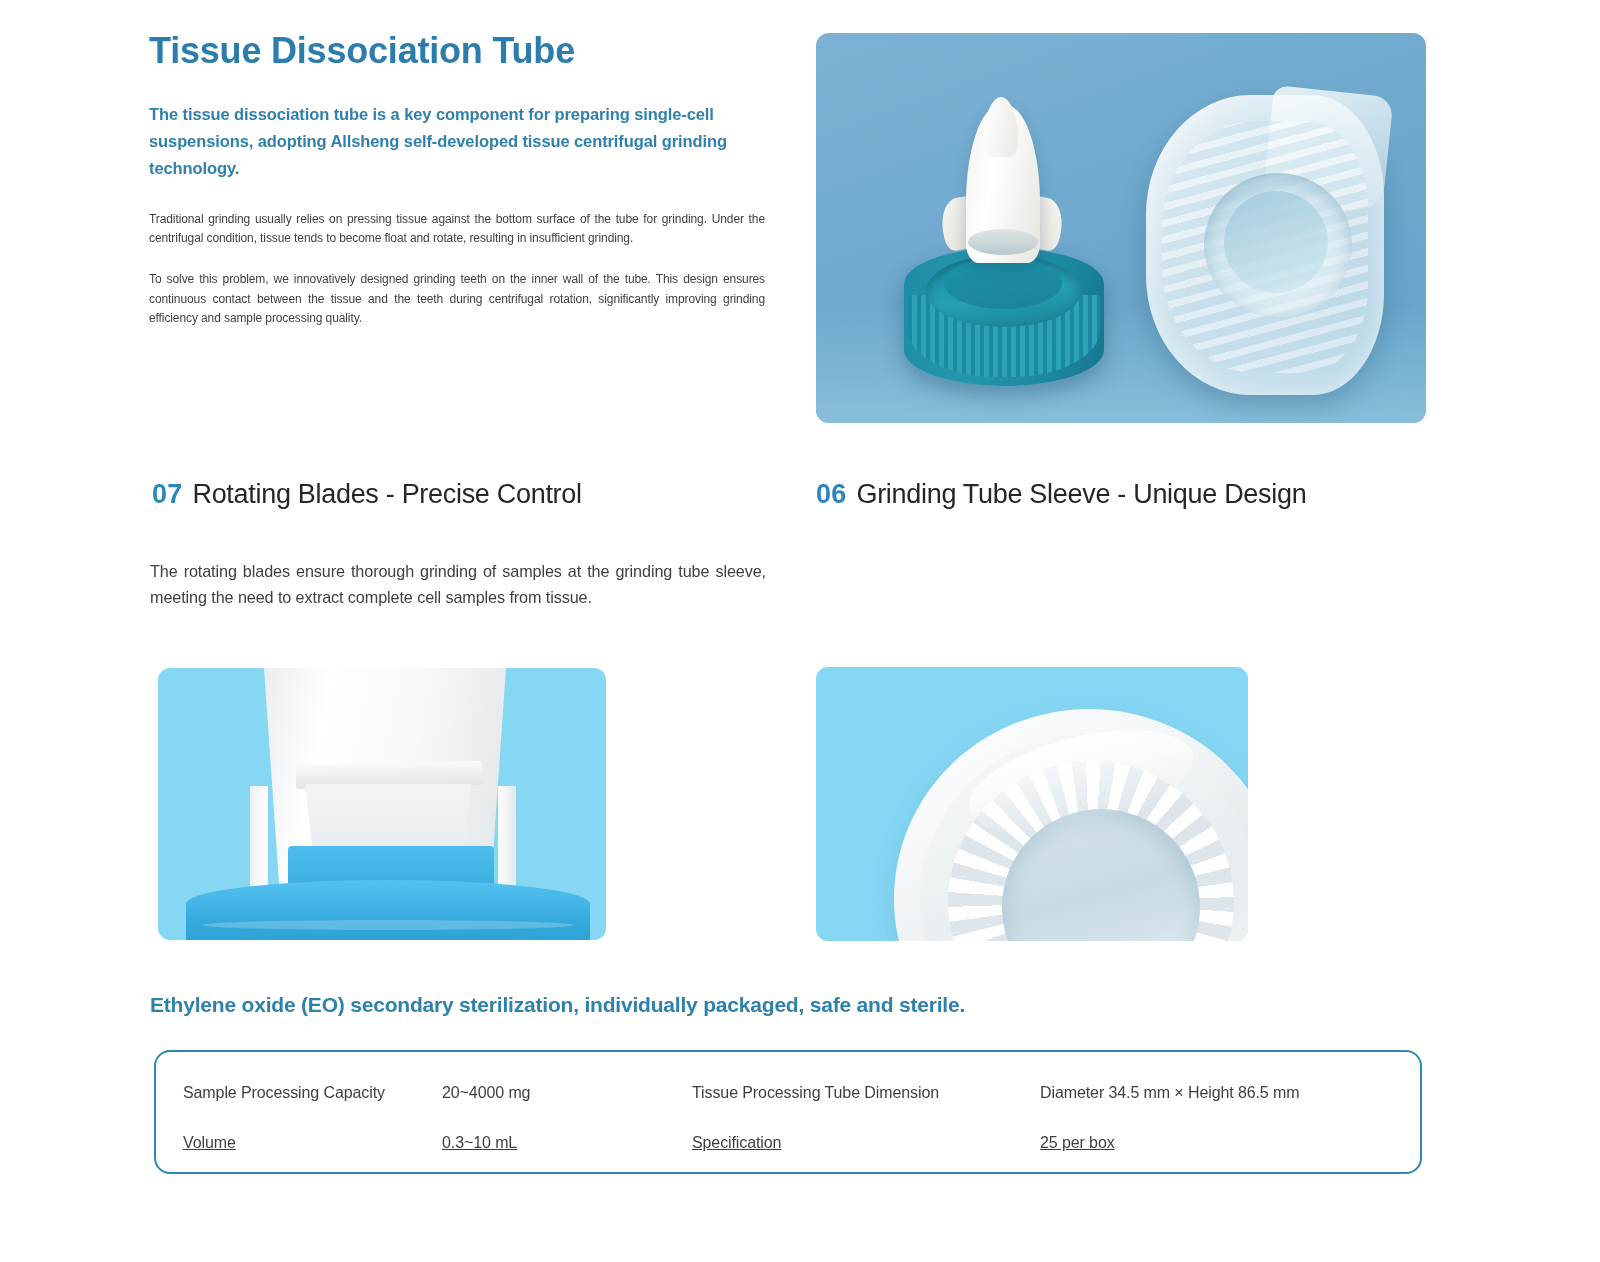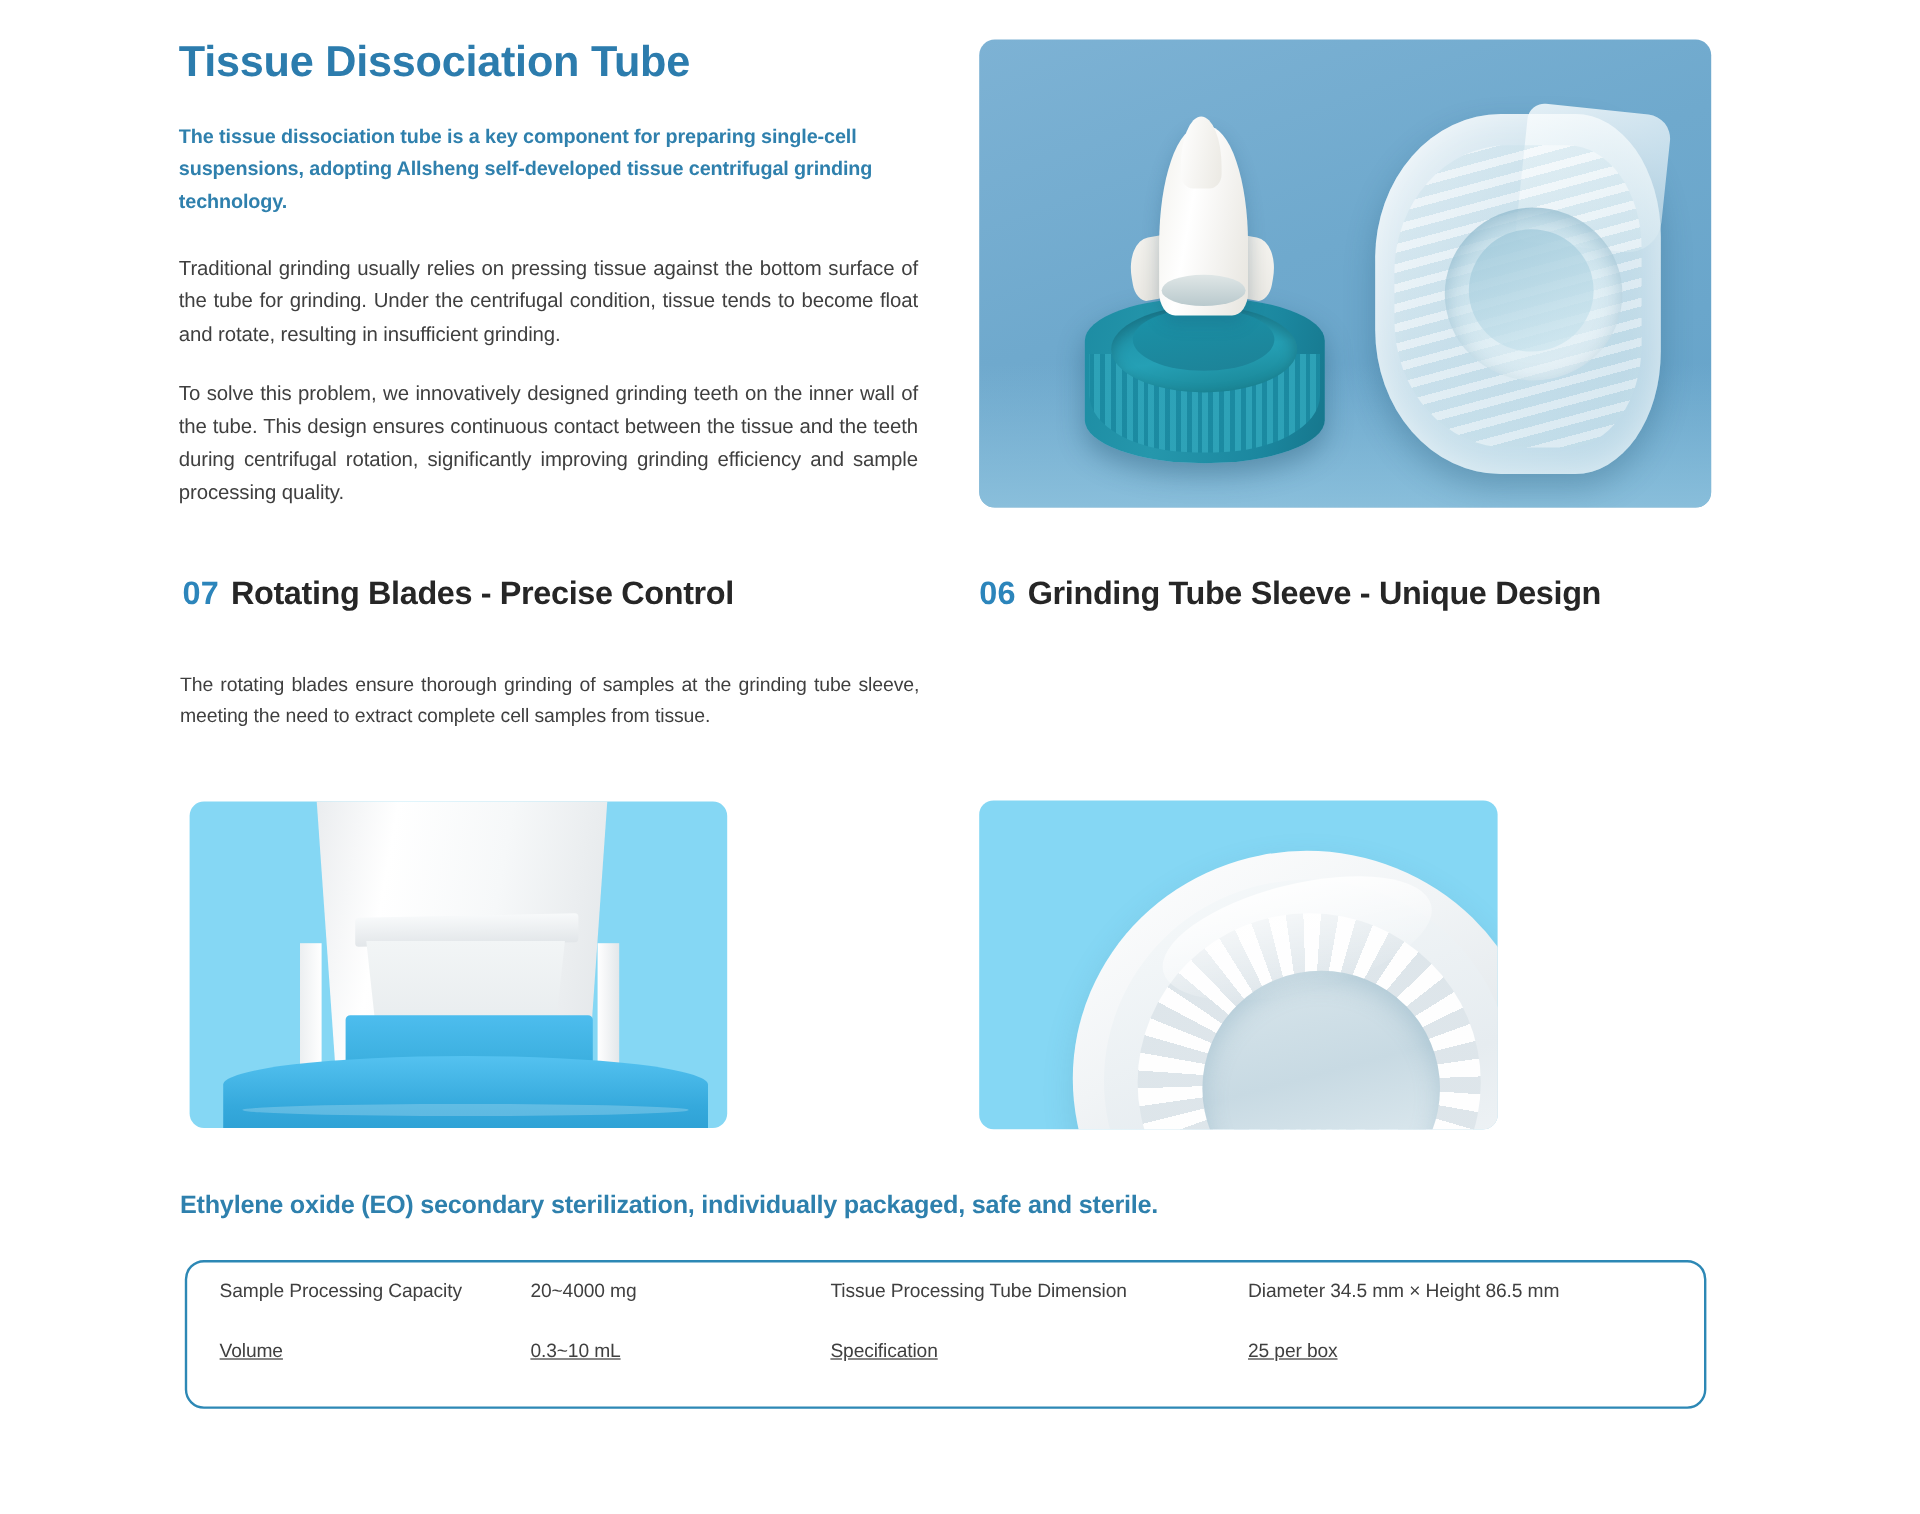--- a/index.html
+++ b/index.html
@@ -39,21 +39,21 @@
   }
   .lead-paragraph {
     font-size: 16.5px;
     font-weight: bold;
     color: #2f80ad;
     line-height: 1.62;
     margin: 0 0 28px 0;
     letter-spacing: -0.1px;
   }
   .body-paragraph {
-    font-size: 17px;
+    font-size: 12px;
     color: #3f3f3f;
     line-height: 1.62;
     margin: 0 0 22px 0;
     text-align: justify;
     letter-spacing: -0.1px;
   }
   .body-paragraph:last-child { margin-bottom: 0; }
 
   
   .hero-image {
@@ -225,21 +225,21 @@
     white-space: nowrap;
   }
   .feature-num {
     font-size: 27px;
     font-weight: bold;
     color: #2c85bb;
     letter-spacing: 0.2px;
   }
   .feature-title {
     font-size: 27px;
-    font-weight: bold;
+    font-weight: normal;
     color: #262626;
     letter-spacing: -0.3px;
   }
   .feature-text {
     position: absolute;
     font-size: 16.2px;
     color: #3f3f3f;
     line-height: 1.6;
     text-align: justify;
     letter-spacing: -0.1px;
@@ -423,20 +423,21 @@
     left: 0; top: 0;
     width: 100%;
     height: 100%;
   }
   .spec-row {
     position: absolute;
     left: 0;
     width: 100%;
     height: 50px;
     display: flex;
+    align-items: center;
   }
   #spec-row-0 { top: 16px; }
   #spec-row-1 { top: 66px; text-decoration: underline; }
   .spec-cell {
     font-size: 16px;
     color: #3f3f3f;
     letter-spacing: -0.1px;
     box-sizing: border-box;
   }
   .spec-cell-label-1 { width: 286px; padding-left: 27px; }

